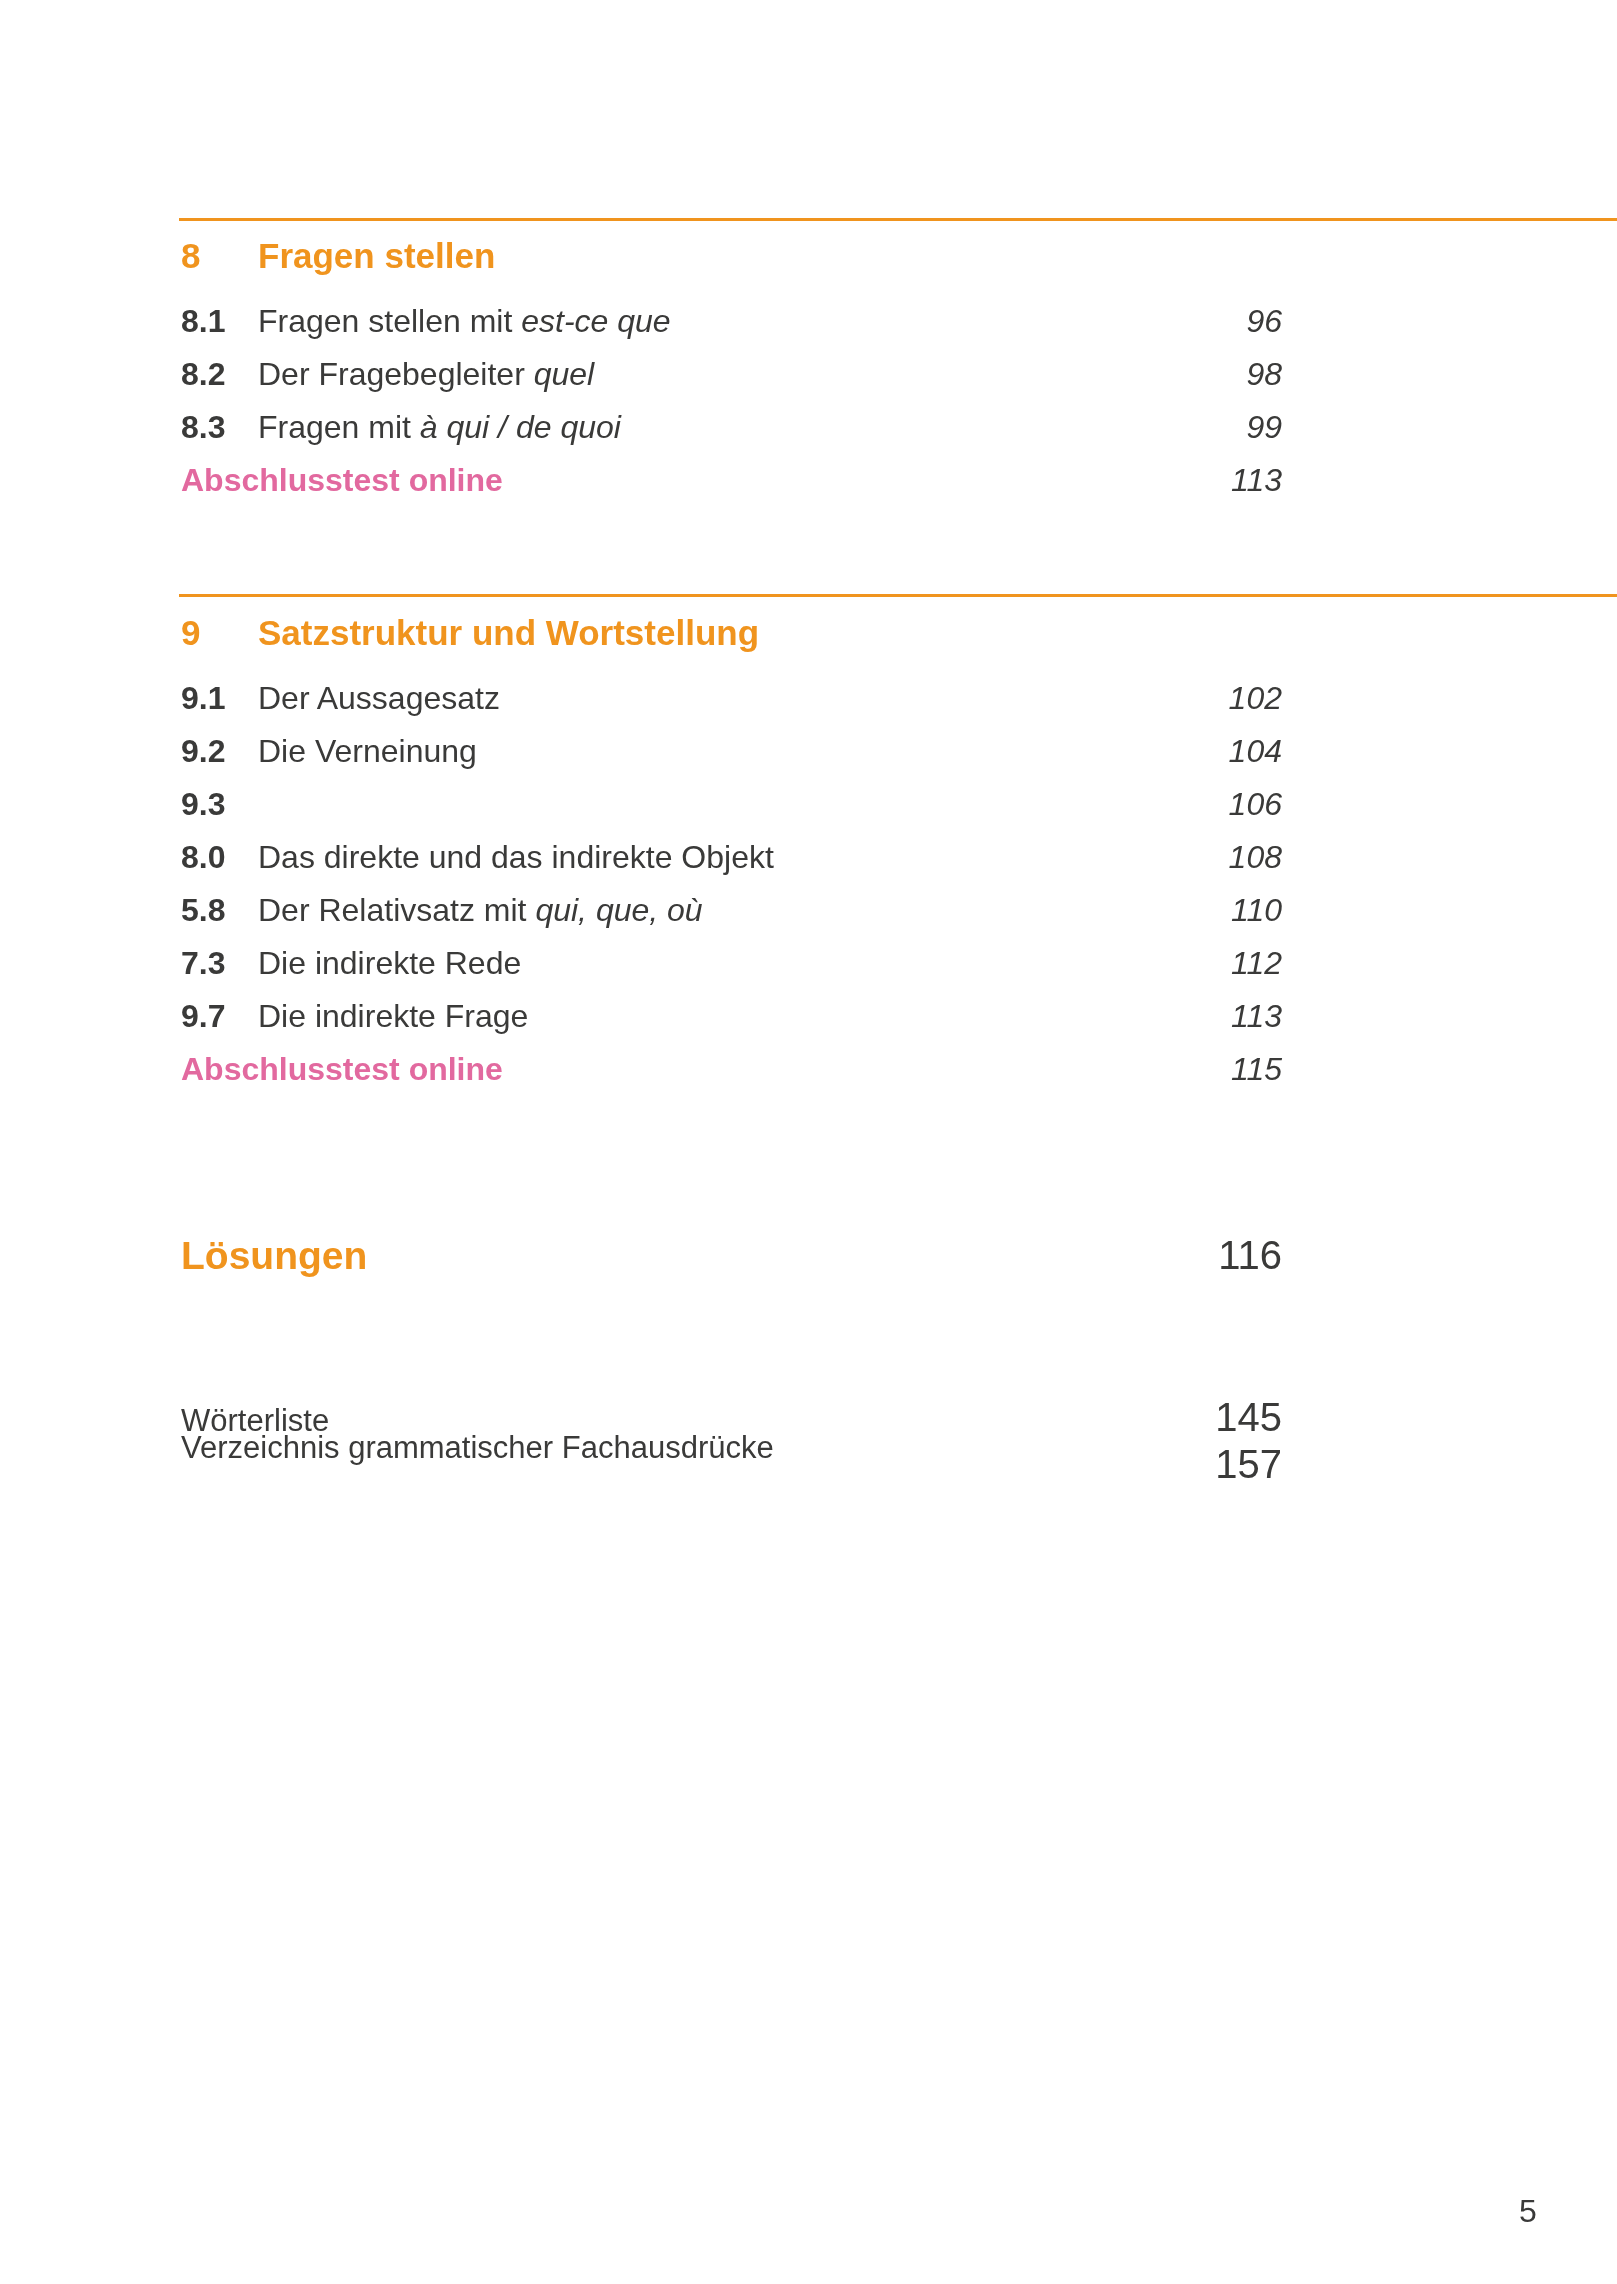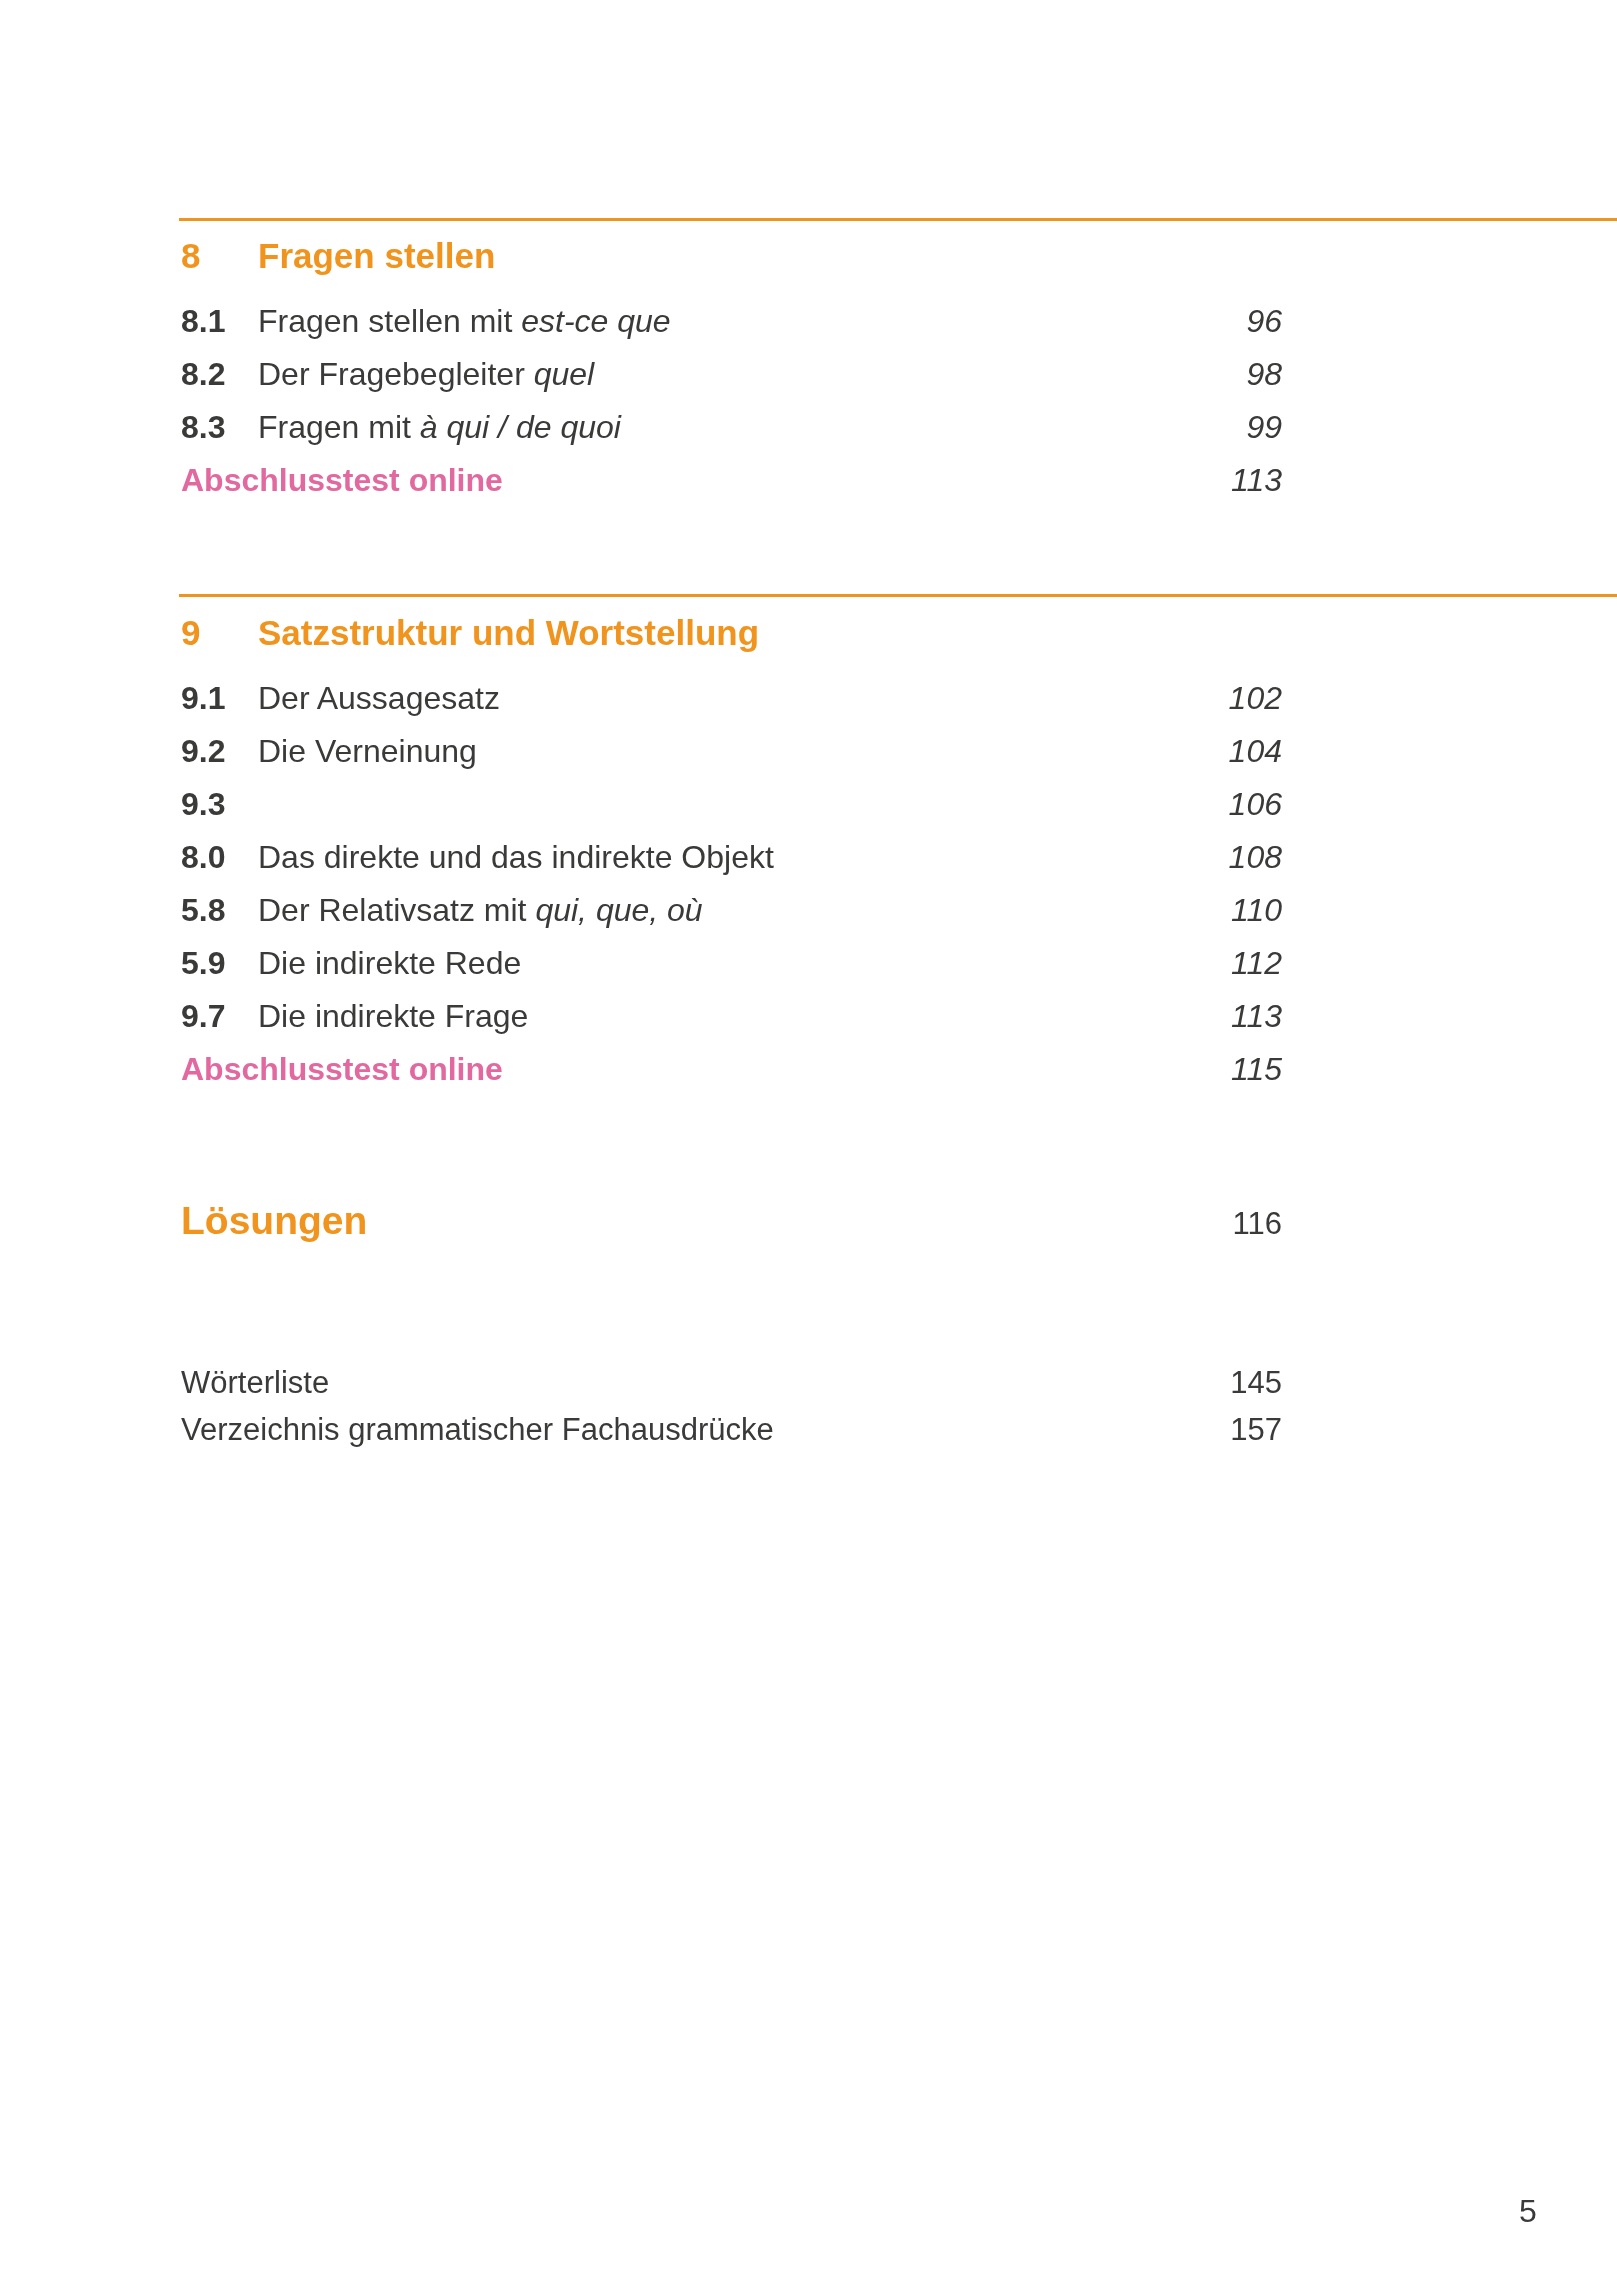--- a/index.html
+++ b/index.html
@@ -71,21 +71,21 @@
 
   .back {
     position: absolute;
     left: 181px;
     width: 1101px;
     display: flex;
     align-items: baseline;
     font-size: 31px;
     line-height: 47px;
   }
-  .back .pg { margin-left: auto; text-align: right; font-size: 31px; }
+  .back .pg { margin-left: auto; text-align: right; font-size: 40px; margin-top: 35px; }
   .back.losungen { top: 1197px; }
   .back.losungen .label {
     font-size: 39px;
     font-weight: bold;
     color: #F0941E;
   }
   .back.woerterliste { top: 1359px; }
   .back.verzeichnis { top: 1406px; align-items: center; }
 
   .footer-pagenum {
@@ -156,21 +156,21 @@
         <span class="num">8.0</span>
         <span class="txt"><span>Das direkte und das indirekte Objekt</span><i></i></span>
         <span class="pg">108</span>
       </div>
       <div class="row">
         <span class="num">5.8</span>
         <span class="txt"><span>Der Relativsatz mit </span><i>qui, que, où</i></span>
         <span class="pg">110</span>
       </div>
       <div class="row">
-        <span class="num">5.9</span>
+        <span class="num">7.3</span>
         <span class="txt"><span>Die indirekte Rede</span><i></i></span>
         <span class="pg">112</span>
       </div>
       <div class="row">
         <span class="num">9.7</span>
         <span class="txt"><span>Die indirekte Frage</span><i></i></span>
         <span class="pg">113</span>
       </div>
       <div class="row">
         <span class="test-label">Abschlusstest online</span>

